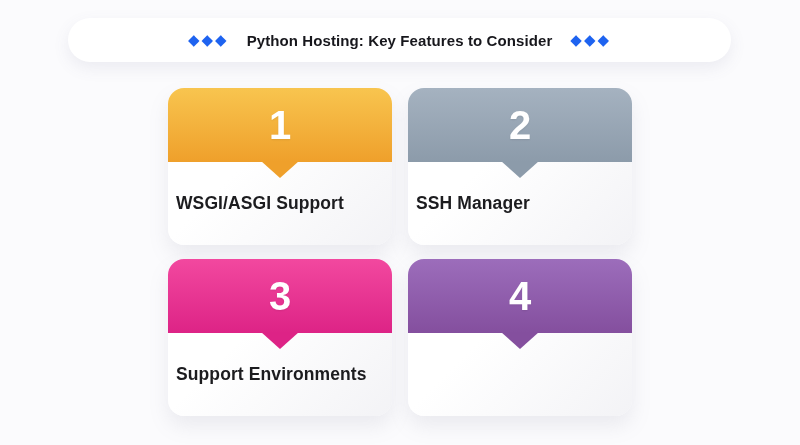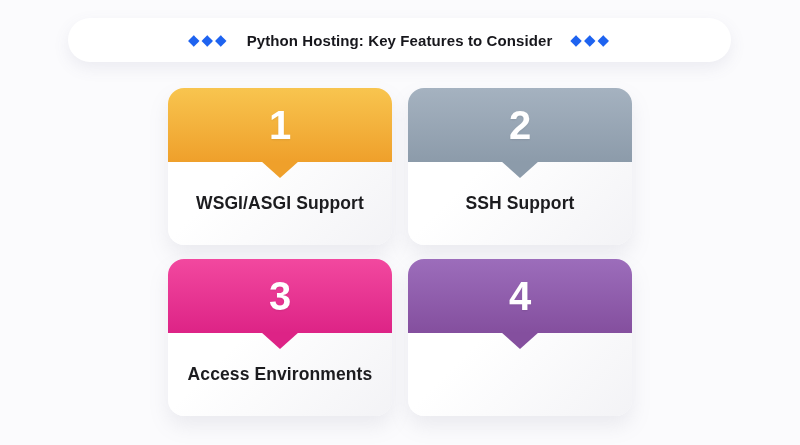--- a/index.html
+++ b/index.html
@@ -83,21 +83,20 @@
     bottom: -16px;
     transform: translateX(-50%);
     width: 38px;
     height: 17px;
     clip-path: polygon(0 0, 100% 0, 50% 100%);
   }
   .card-body {
     height: 83px;
     display: flex;
     align-items: center;
-    justify-content: center;
     padding: 0 8px;
   }
   .card-label {
     font-size: 17.5px;
     font-weight: 600;
     color: #1C1C1F;
     text-align: center;
     letter-spacing: 0.1px;
   }
 </style>
@@ -123,31 +122,31 @@
         <span class="card-label">WSGI/ASGI Support</span>
       </div>
     </div>
 
     <div class="card">
       <div class="card-header" style="background: linear-gradient(rgb(165, 178, 192), rgb(140, 155, 170));">
         <span class="card-number">2</span>
         <span class="chevron" style="background: rgb(140, 155, 170);"></span>
       </div>
       <div class="card-body">
-        <span class="card-label">SSH Support</span>
+        <span class="card-label">SSH Manager</span>
       </div>
     </div>
 
     <div class="card">
       <div class="card-header" style="background: linear-gradient(rgb(242, 72, 159), rgb(221, 35, 134));">
         <span class="card-number">3</span>
         <span class="chevron" style="background: rgb(221, 35, 134);"></span>
       </div>
       <div class="card-body">
-        <span class="card-label">Access Environments</span>
+        <span class="card-label">Support Environments</span>
       </div>
     </div>
 
     <div class="card">
       <div class="card-header" style="background: linear-gradient(rgb(156, 109, 187), rgb(132, 79, 158));">
         <span class="card-number">4</span>
         <span class="chevron" style="background: rgb(132, 79, 158);"></span>
       </div>
     </div>
 

